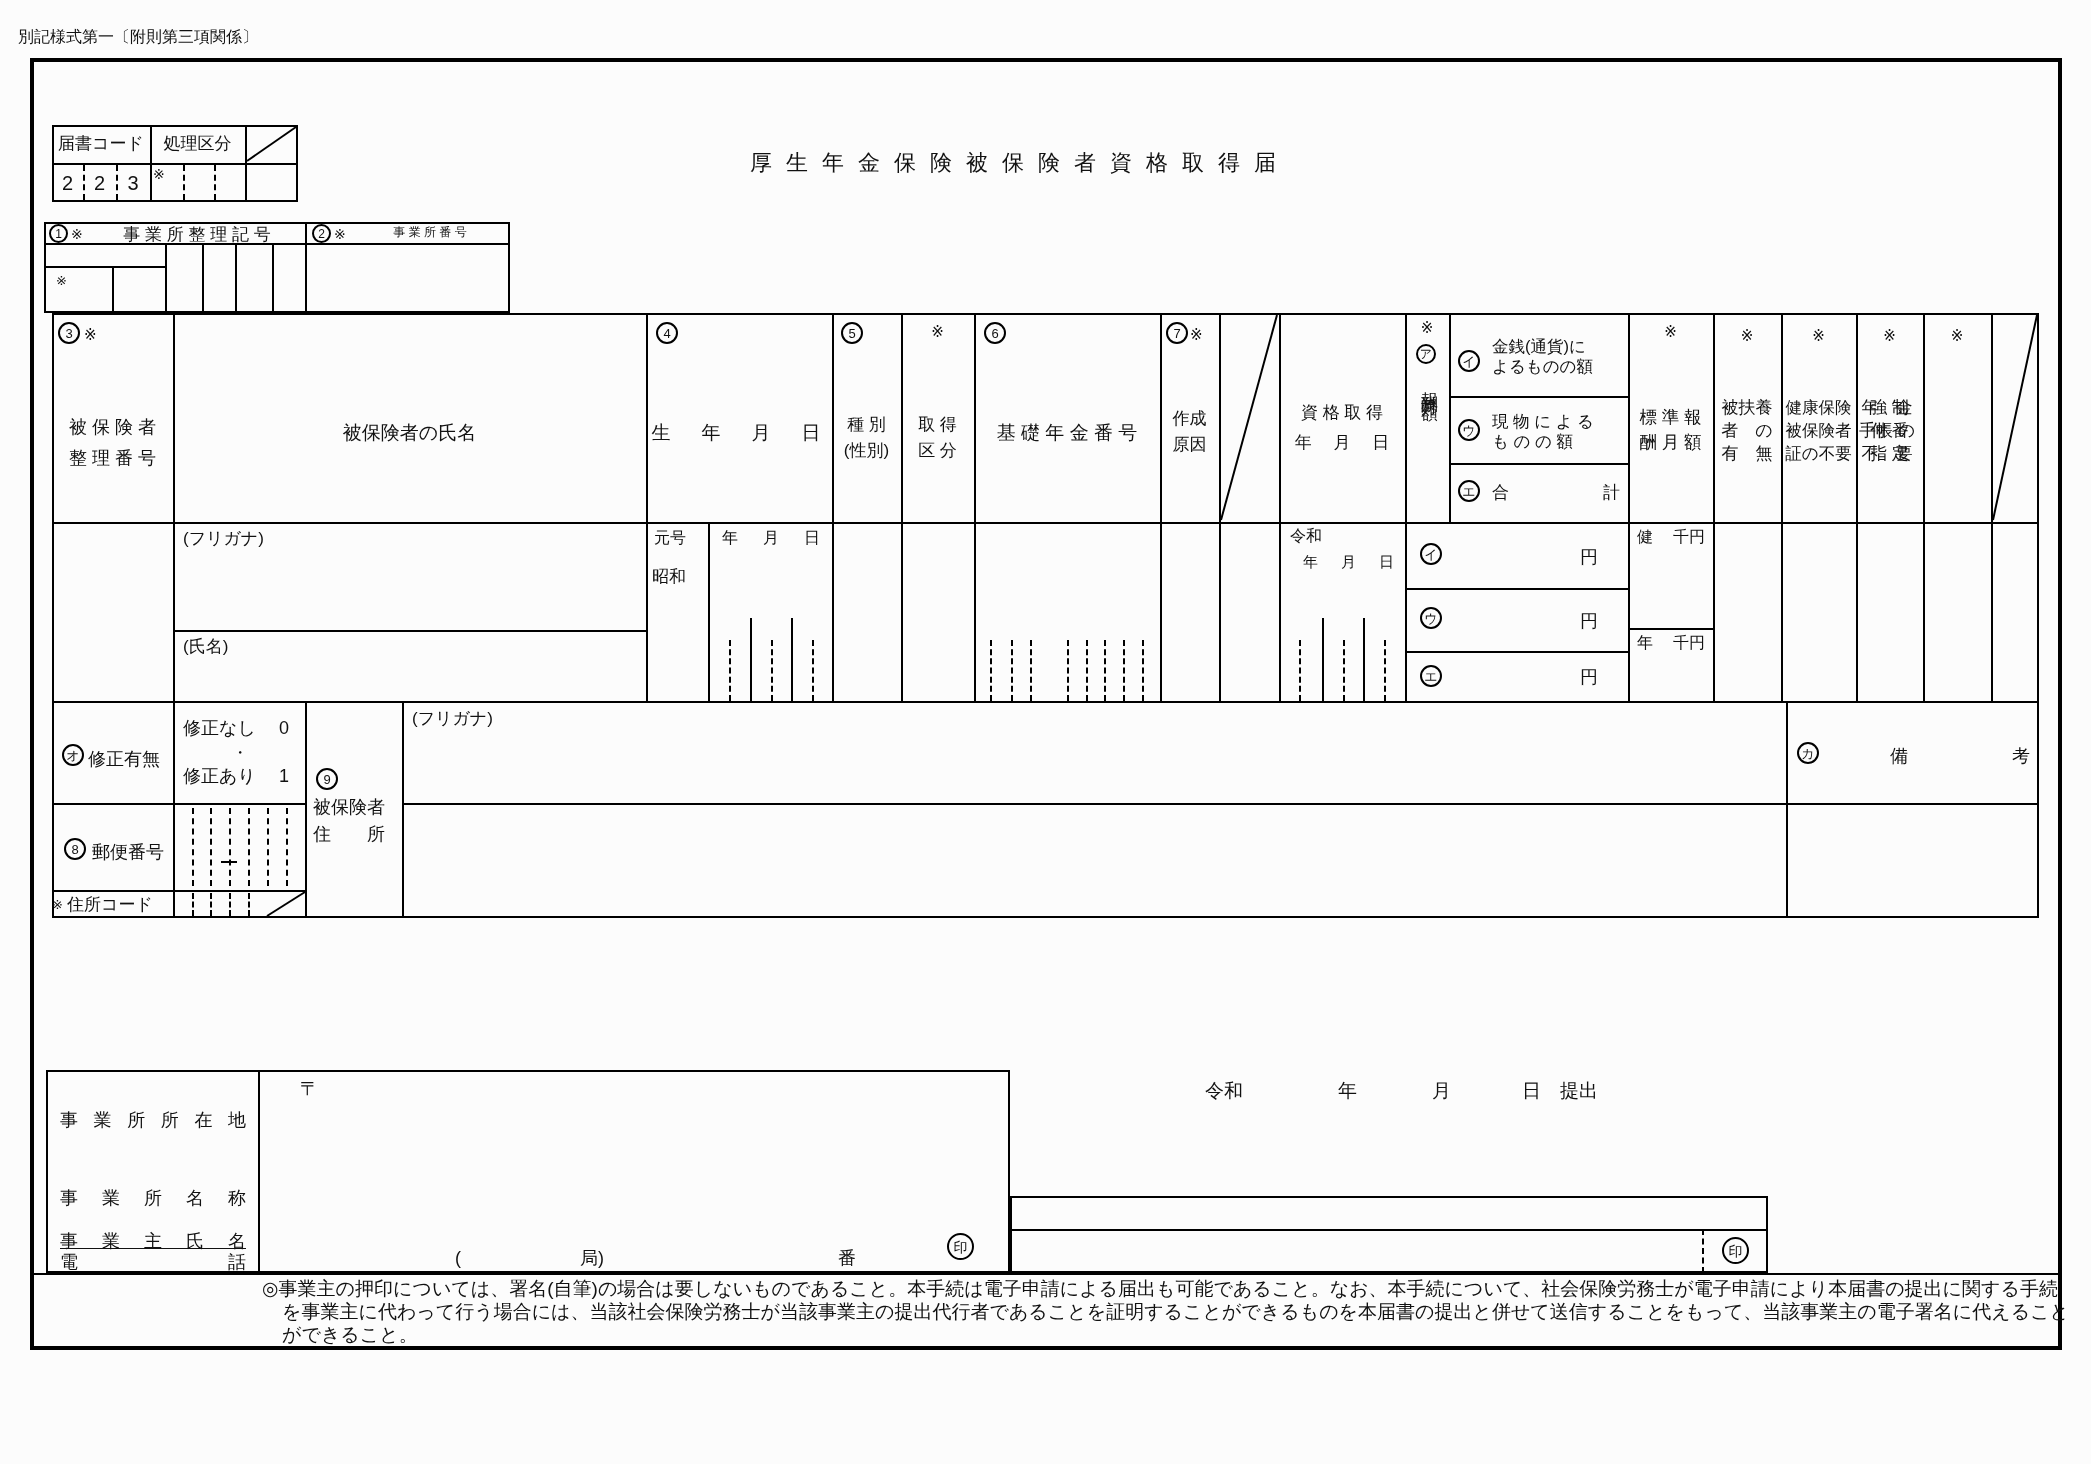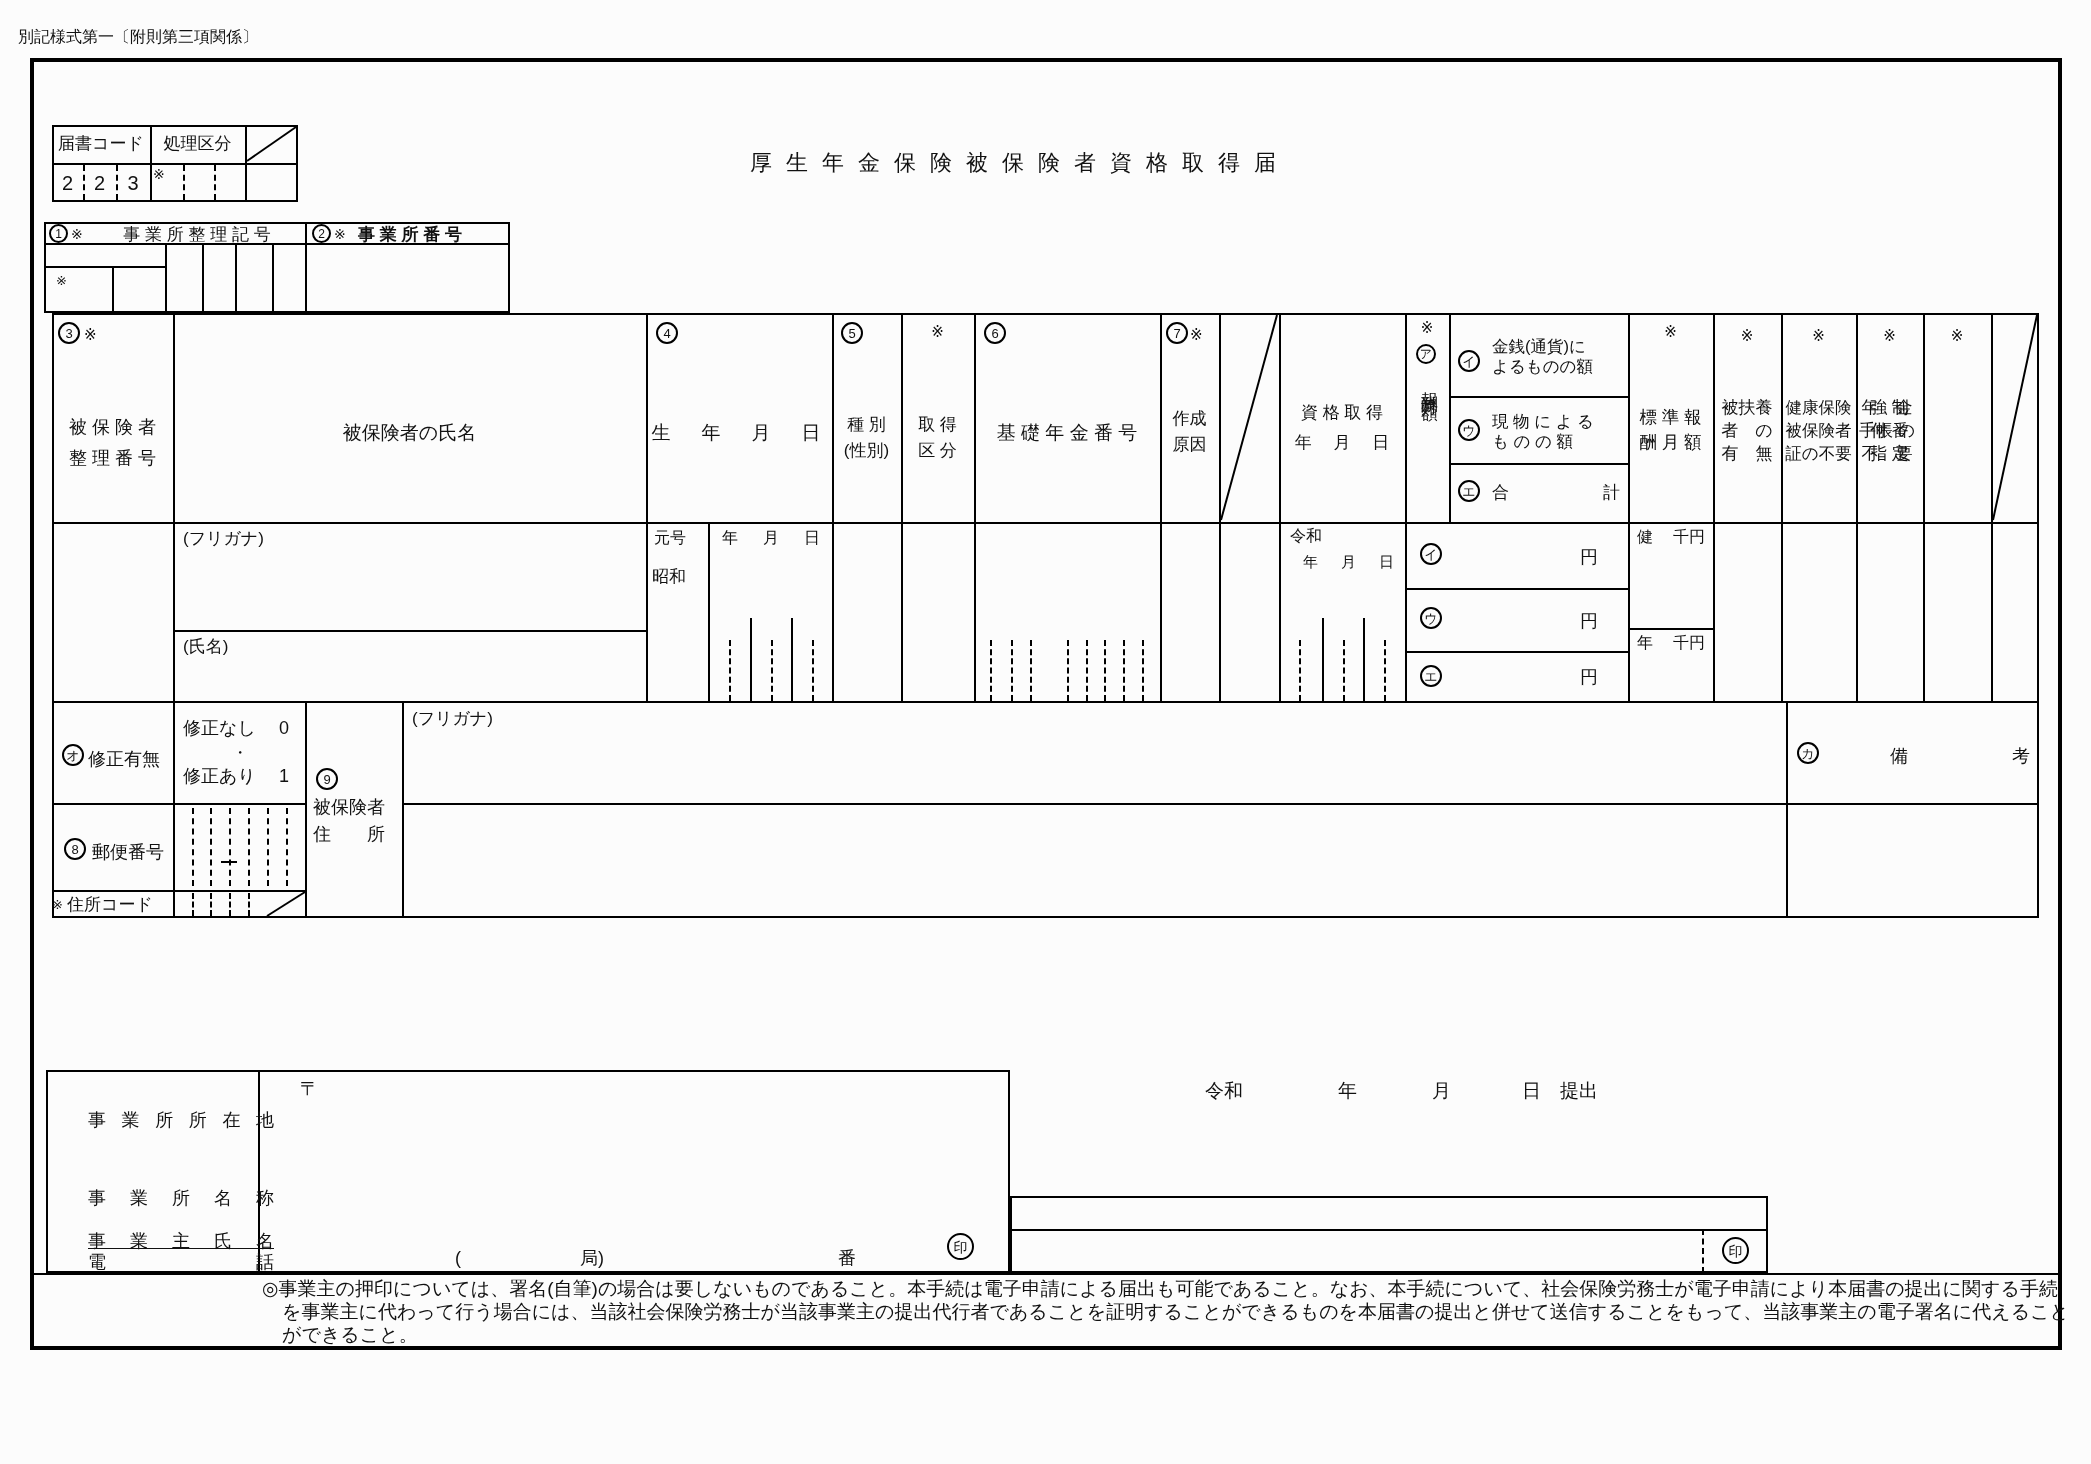--- a/index.html
+++ b/index.html
@@ -11,21 +11,21 @@
   .h{position:absolute;height:0;border-top:2px solid #000;}
   .vd{position:absolute;width:0;border-left:2px dashed #000;}
   .t{position:absolute;white-space:pre-line;line-height:1.35;}
   .c{text-align:center;}
   .ci{position:absolute;border:2px solid #000;border-radius:50%;box-sizing:border-box;
       display:flex;align-items:center;justify-content:center;line-height:1;
       width:22px;height:22px;font-size:13px;background:transparent;}
   .vt{writing-mode:vertical-rl;text-orientation:upright;}
   .cell{position:absolute;background:transparent;}
   .flexsb{position:absolute;display:flex;justify-content:space-between;align-items:center;}
-  .jlabel{position:absolute;text-align:justify;text-align-last:justify;margin-left:28px;}
+  .jlabel{position:absolute;text-align:justify;text-align-last:justify;}
   svg{position:absolute;overflow:visible;}
 </style>
 </head>
 <body>
 
 <div id="page">
 
   <div class="t" style="left:18px;top:26px;font-size:16px;">別記様式第一〔附則第三項関係〕</div>
   <div class="outer" style="left:30px;top:58px;width:2032px;height:1292px;"></div>
 
@@ -57,21 +57,21 @@
   <div class="v" style="left:202px;top:243px;height:70px;"></div>
   <div class="v" style="left:235px;top:243px;height:70px;"></div>
   <div class="v" style="left:272px;top:243px;height:70px;"></div>
   <div class="h" style="left:44px;top:266px;width:121px;"></div>
   <div class="v" style="left:112px;top:266px;height:47px;"></div>
   <div class="ci" style="left:49px;top:224px;width:19px;height:19px;font-size:12px;">1</div>
   <div class="t" style="left:71px;top:225px;font-size:14px;">※</div>
   <div class="t c" style="left:92px;top:224px;width:210px;font-size:17px;">事 業 所 整 理 記 号</div>
   <div class="ci" style="left:312px;top:224px;width:19px;height:19px;font-size:12px;">2</div>
   <div class="t" style="left:334px;top:225px;font-size:14px;">※</div>
-  <div class="t c" style="left:334px;top:224px;width:152px;font-size:17px;font-weight:bold;">事 業 所 番 号</div>
+  <div class="t c" style="left:354px;top:224px;width:152px;font-size:12px;">事 業 所 番 号</div>
   <div class="t" style="left:56px;top:272px;font-size:13px;">※</div>
   <div class="cell" style="left:165px;top:243px;width:140px;height:70px;"></div>
   <div class="cell" style="left:305px;top:243px;width:205px;height:70px;"></div>
 
   <div class="bx" style="left:52px;top:313px;width:1987px;height:605px;"></div>
 
   <div class="v" style="left:173px;top:313px;height:605px;"></div>
   <div class="v" style="left:646px;top:313px;height:388px;"></div>
   <div class="v" style="left:832px;top:313px;height:388px;"></div>
   <div class="v" style="left:901px;top:313px;height:388px;"></div>

